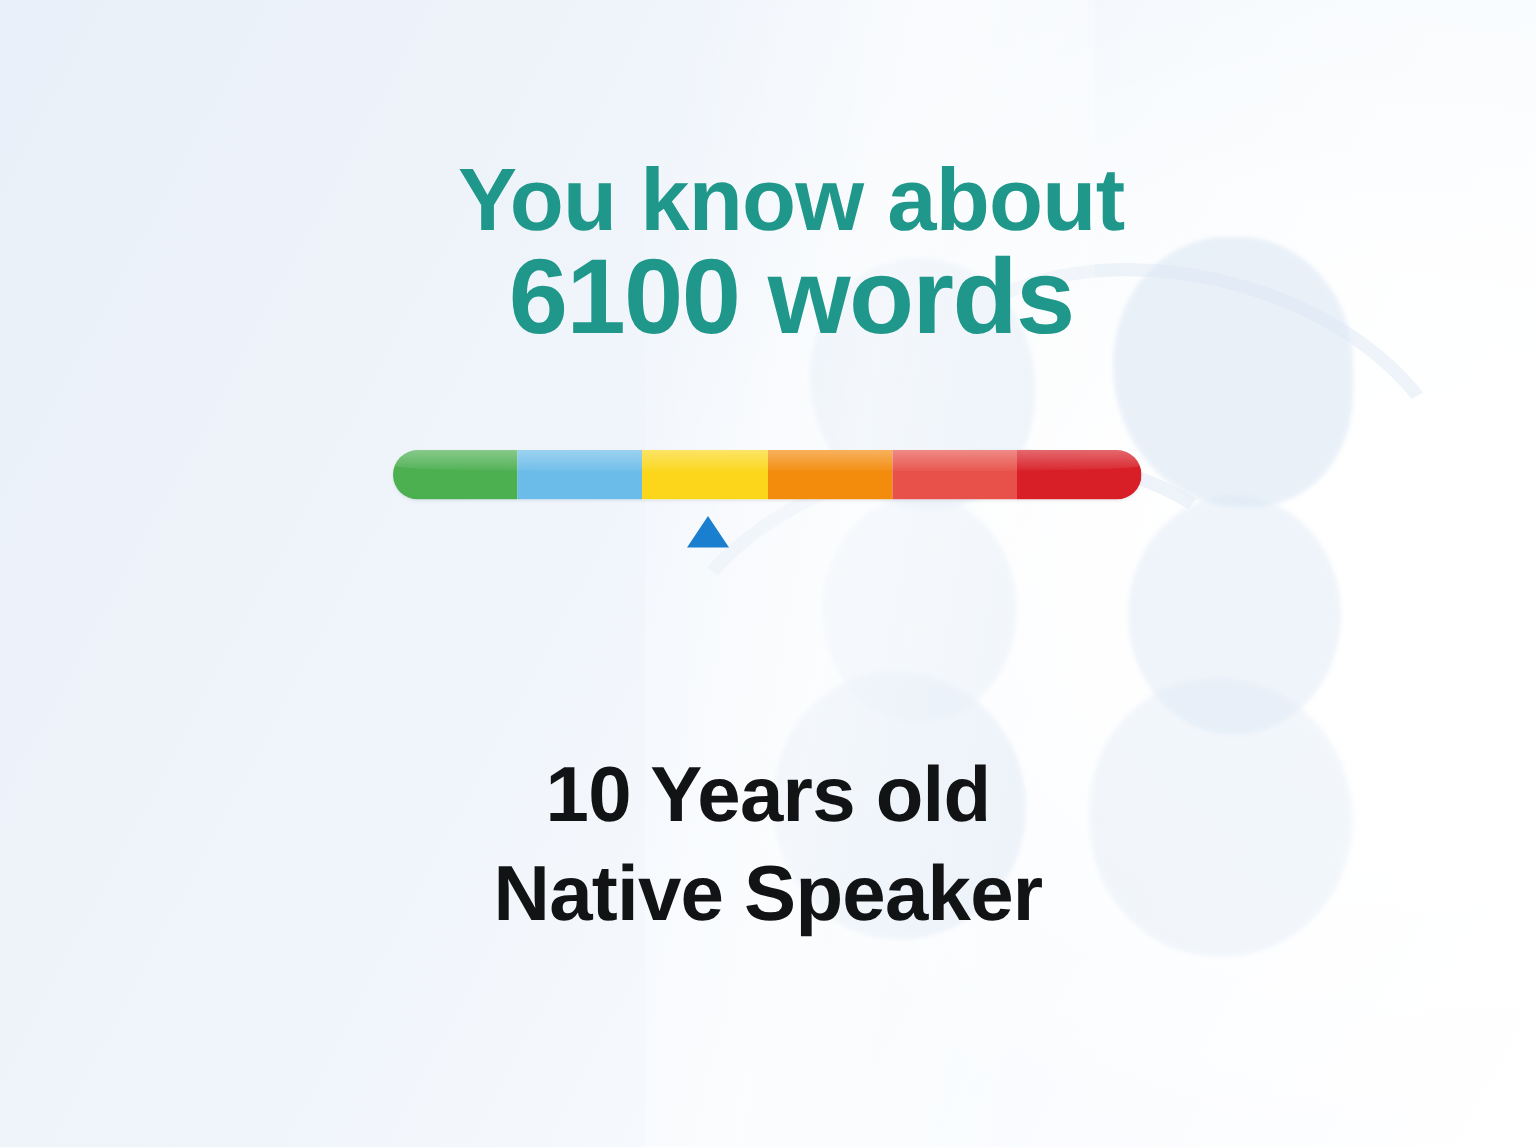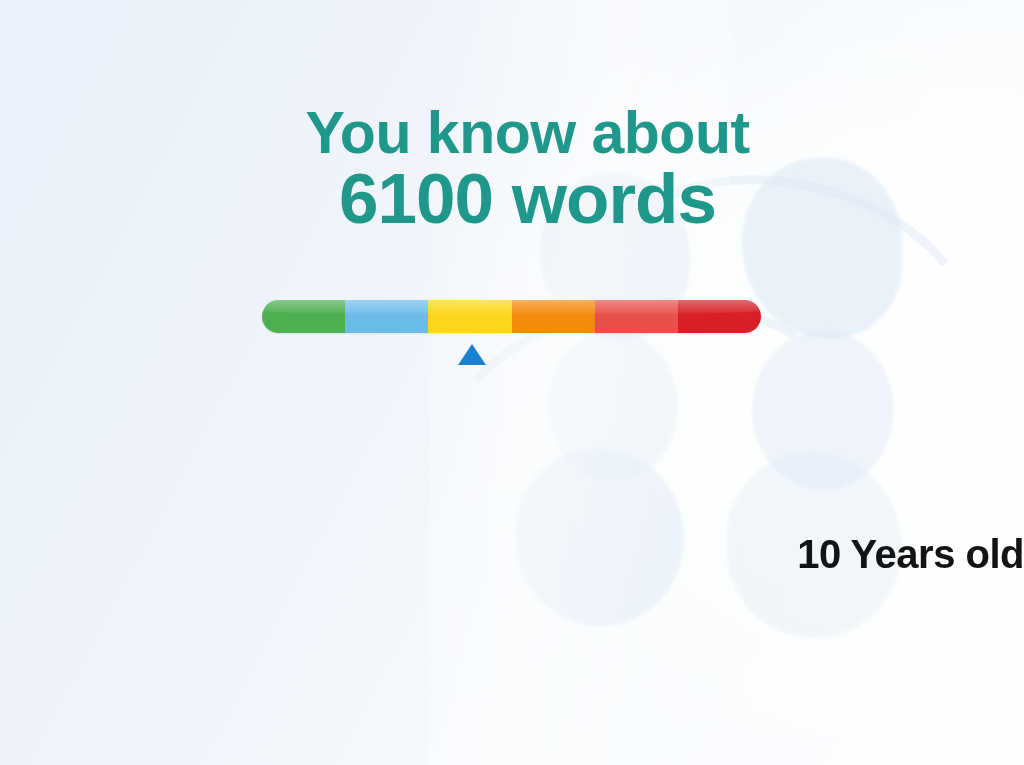--- a/index.html
+++ b/index.html
@@ -137,27 +137,26 @@
     left: 0; right: 0;
     top: 435px;
     font-size: 41px;
     font-weight: normal;
     color: #18191b;
     letter-spacing: 0px;
   }
   .level {
     position: absolute;
     left: 0; right: 0;
-    top: 529px;
+    top: 497px;
     color: #121315;
-    font-size: 40px;
+    font-size: 52px;
     font-weight: bold;
     line-height: 1.27;
     letter-spacing: -0.5px;
-    text-align: right;
   }
   .level-line { display: block; }
 </style>
 </head>
 <body>
 
 <div id="result-card">
 
   <div class="wm-layer">
     <div class="blob b1"></div>
@@ -187,16 +186,17 @@
         <div class="seg" style="background: rgb(232, 81, 74);"></div>
         <div class="seg" style="background: rgb(216, 30, 38);"></div>
         <div class="scale-gloss"></div>
       </div>
       <div class="marker" style="border-bottom-color: rgb(27, 127, 208); left: 42%;"></div>
     </div>
 
 
     <div class="level" style="color: rgb(18, 19, 21);">
       <span class="level-line">10 Years old</span>
+      <span class="level-line">Native Speaker</span>
     </div>
 
   </div>
 </div>
 
 </body></html>

